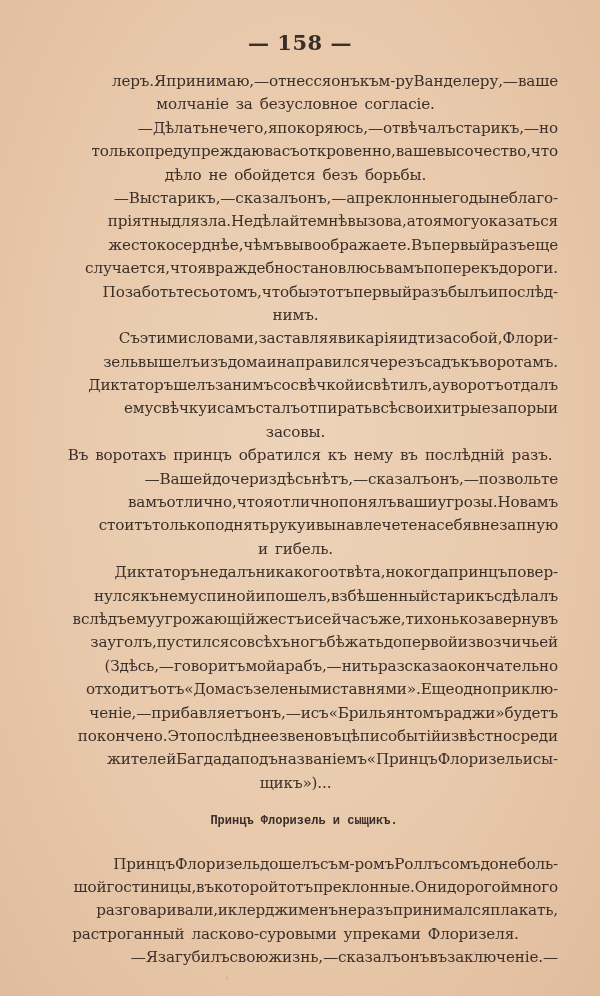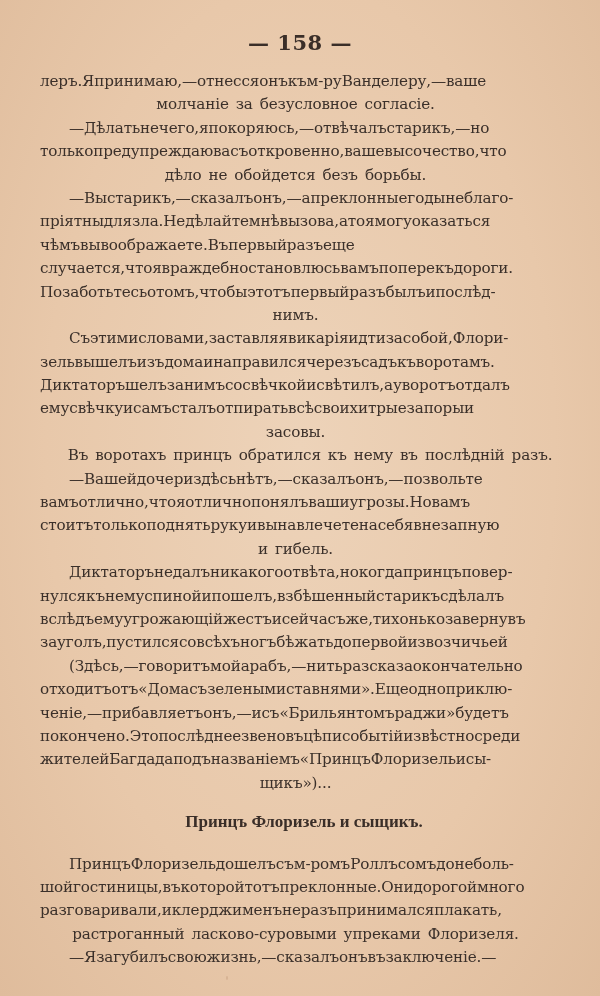--- a/index.html
+++ b/index.html
@@ -20,29 +20,29 @@
     .header {
       position: absolute; top: 30px; left: 0; width: 600px; text-align: center;
       font-family: "DejaVu Serif", serif; font-size: 21px; font-weight: bold;
       color: #3a2e28; letter-spacing: 0.5px;
     }
     .text {
       position: absolute; left: 40px; top: 70px; width: 518px;
       font-size: 15.2px; line-height: 23.4px;
     }
     .line {
-      display: flex; justify-content: flex-start; white-space: nowrap;
+      display: flex; justify-content: flex-end; white-space: nowrap;
       height: 23.4px; letter-spacing: -0.15px;
     }
     .line.indent { padding-left: 29px; }
     .line.last { justify-content: center; }
     .line.last span.w { margin-right: 7px; }
     .heading {
-      text-align: center; font-family: Liberation Serif, serif;
-      font-weight: bold; font-size: 17px; color: #3a2e28;
+      text-align: center; font-family: Liberation Mono, monospace;
+      font-weight: bold; font-size: 12px; color: #3a2e28;
       height: 23.4px; margin: 15px 0 19px 0; padding-left: 10px;
     }
     .blot { position: absolute; border-radius: 50%; background: #c9a587; opacity: 0.6; }
   </style>
 </head>
 <body>
 
 <div class="page">
   <div class="edge-right"></div>
   <div class="header">— 158 —</div>
@@ -109,20 +109,21 @@
           <span class="w">дѣлайте</span>
           <span class="w">мнѣ</span>
           <span class="w">вызова,</span>
           <span class="w">а</span>
           <span class="w">то</span>
           <span class="w">я</span>
           <span class="w">могу</span>
           <span class="w">оказаться</span>
         </div>
         <div class="line">
+          <span class="w">жестокосерднѣе,</span>
           <span class="w">чѣмъ</span>
           <span class="w">вы</span>
           <span class="w">воображаете.</span>
           <span class="w">Въ</span>
           <span class="w">первый</span>
           <span class="w">разъ</span>
           <span class="w">еще</span>
         </div>
         <div class="line">
           <span class="w">случается,</span>

